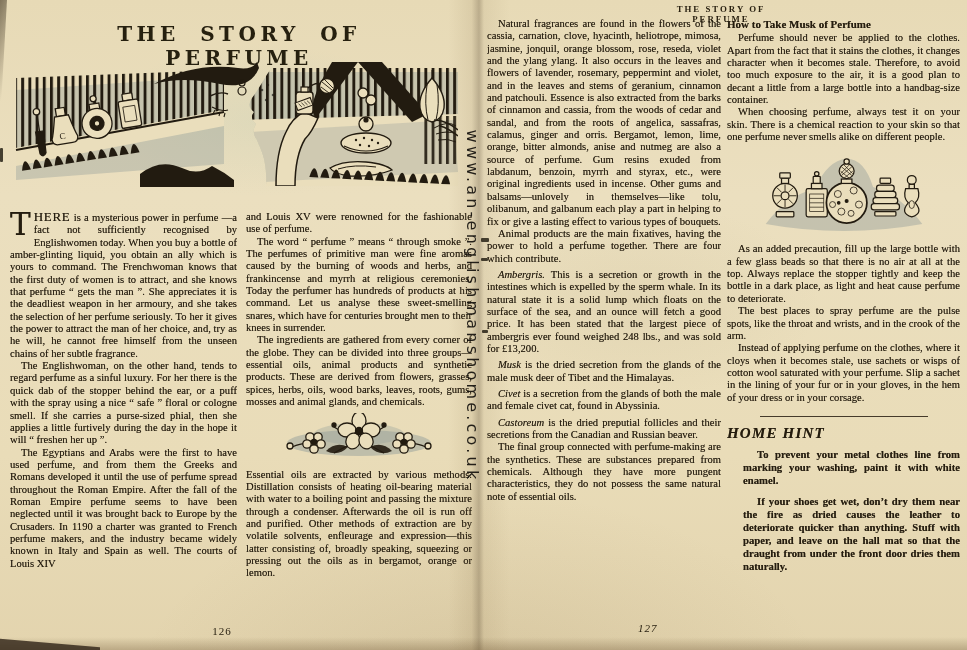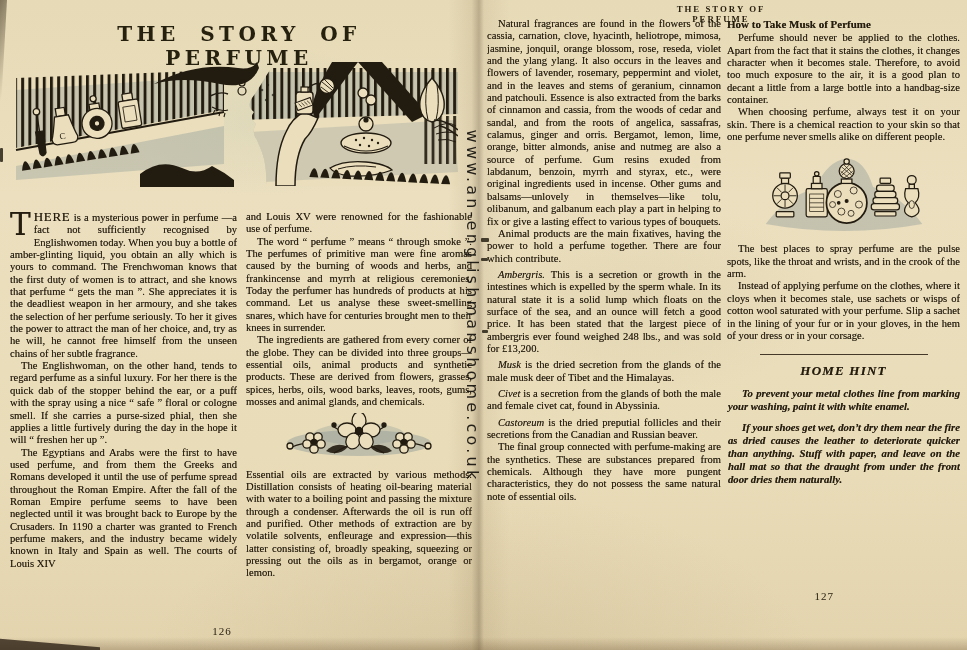--- a/index.html
+++ b/index.html
@@ -37,28 +37,28 @@
   .ital{font-style:italic;}
 
   .howto-head{margin:0 0 2px 0;font-size:11px;font-weight:bold;text-indent:0;
     text-align:left;color:#241c0e;}
 
   .illo-main{position:absolute;left:14px;top:60px;width:446px;height:128px;}
   .illo-flowers{display:block;margin:4px auto 4px;width:170px;height:52px;}
   .illo-bottles{display:block;margin:7px auto 5px;width:172px;height:88px;}
 
   .hint-rule{border:none;border-top:1.3px solid #453a2a;width:168px;margin:12px auto 10px;}
-  .home-hint h4{margin:0 0 9px 0;text-align:center;font-style:italic;font-size:13px;
+  .home-hint h4{margin:0 0 9px 0;font-style:italic;font-size:15px;
     letter-spacing:1.2px;font-weight:bold;color:#241c0e;}
-  .home-hint p{font-style:italic;font-weight:600;font-size:10.7px;line-height:13px;
-    text-indent:14px;margin:0 0 8px 1px;}
+  .home-hint p{font-weight:600;font-size:10.7px;line-height:13px;
+    text-indent:14px;margin:0 0 8px 16px;}
 
   .pagenum{position:absolute;font-size:11px;letter-spacing:1px;color:#2a2212;}
   .pn-left{top:625px;left:0;width:444px;text-align:center;}
-  .pn-right{top:590px;left:160px;width:196px;text-align:right;}
+  .pn-right{top:622px;left:160px;width:196px;text-align:left;font-style:italic;}
 
   .watermark{position:absolute;left:270px;top:294px;width:400px;height:24px;
     transform:rotate(90deg);transform-origin:center;
     font-family:"DejaVu Sans",sans-serif;font-size:16px;letter-spacing:3.2px;
     color:rgba(22,18,14,.93);text-align:center;white-space:nowrap;}
 
   .gutter{position:absolute;left:448px;top:0;width:62px;height:650px;pointer-events:none;
     background:linear-gradient(90deg, rgba(0,0,0,0) 0%, rgba(110,85,45,.10) 38%,
       rgba(70,52,28,.28) 50%, rgba(110,85,45,.08) 58%, rgba(0,0,0,0) 100%);}
   .bottom-edge{position:absolute;left:0;bottom:0;width:967px;height:13px;
@@ -307,20 +307,21 @@
           <rect x="126" y="61" width="32" height="7" rx="3"></rect>
           <rect x="130" y="70" width="24" height="5" rx="1"></rect>
 
           <circle cx="172" cy="34" r="5"></circle>
           <rect x="169" y="39" width="6" height="5"></rect>
           <path d="M165,44 Q162,54 168,60 Q158,72 172,76 Q186,72 176,60 Q182,54 179,44 Z"></path>
           <ellipse cx="172" cy="62" rx="3" ry="4.5" fill="none" stroke-width="0.9"></ellipse>
         </g>
       </svg>
 
+      <p>As an added precaution, fill up the large bottle with a few glass beads so that there is no air at all at the top.  Always replace the stopper tightly and keep the bottle in a dark place, as light and heat cause perfume to deteriorate.</p>
       <p>The best places to spray perfume are the pulse spots, like the throat and wrists, and in the crook of the arm.</p>
       <p>Instead of applying perfume on the clothes, where it cloys when it becomes stale, use sachets or wisps of cotton wool saturated with your perfume.  Slip a sachet in the lining of your fur or in your gloves, in the hem of your dress or in your corsage.</p>
 
       <hr class="hint-rule">
       <div class="home-hint">
         <h4>HOME HINT</h4>
         <p>To prevent your metal clothes line from marking your washing, paint it with white enamel.</p>
         <p>If your shoes get wet, don’t dry them near the fire as dried causes the leather to deteriorate quicker than anything.  Stuff with paper, and leave on the hall mat so that the draught from under the front door dries them naturally.</p>
       </div>
     </div>

